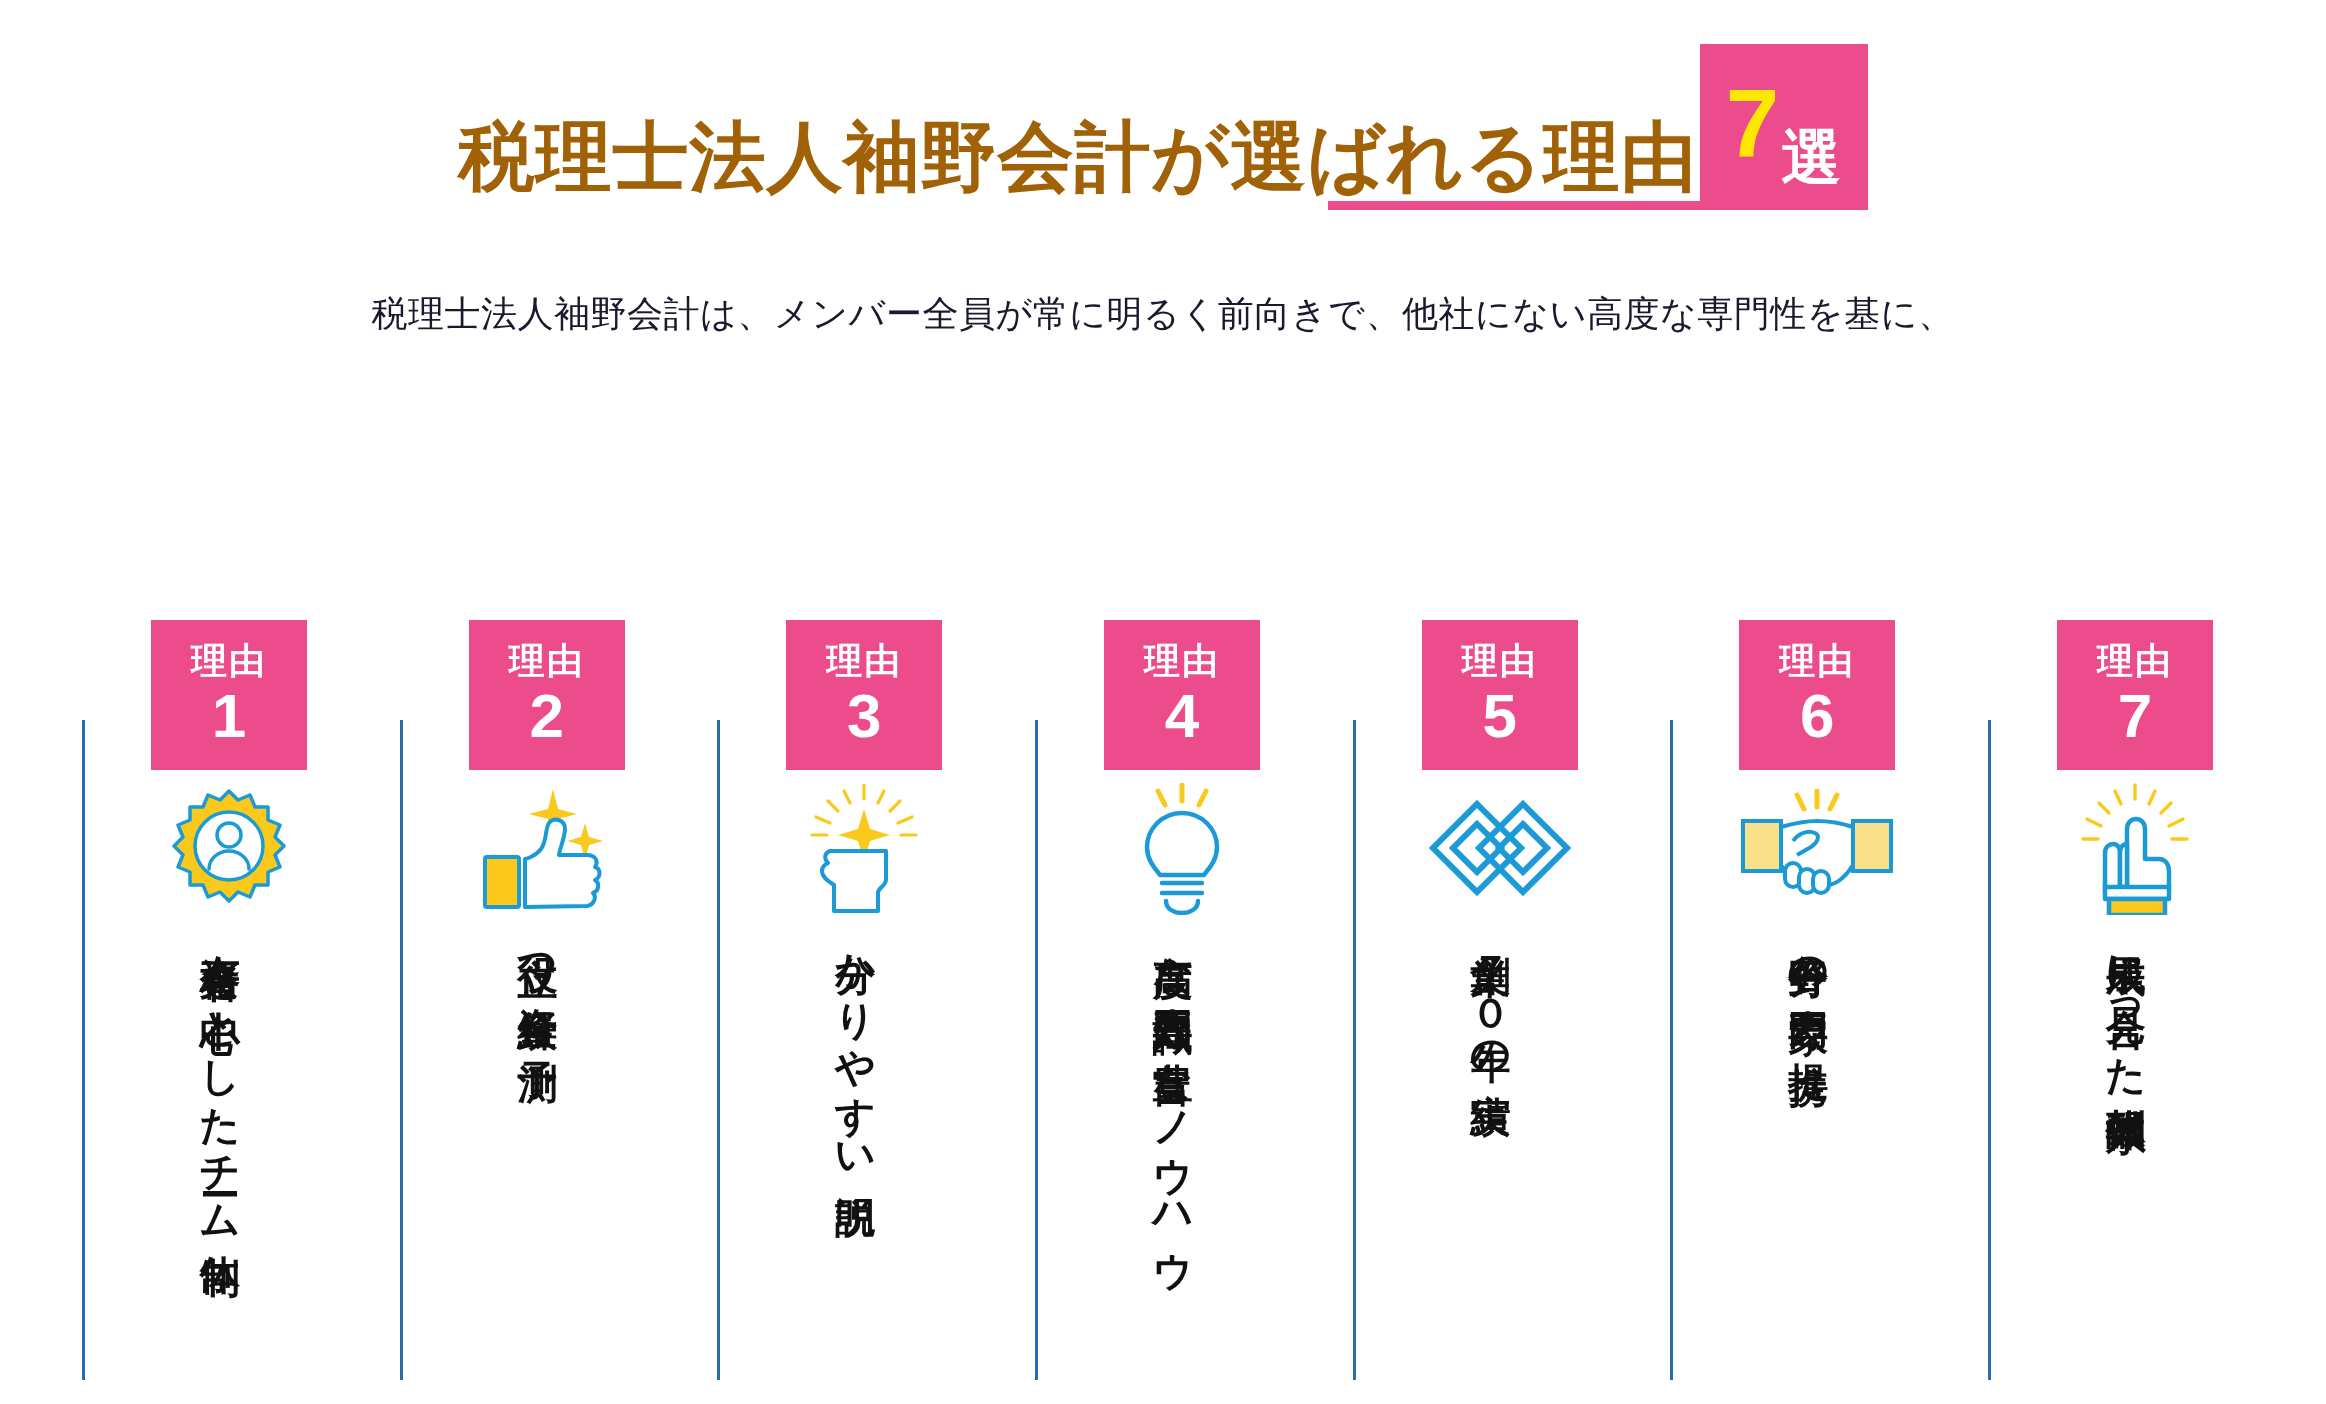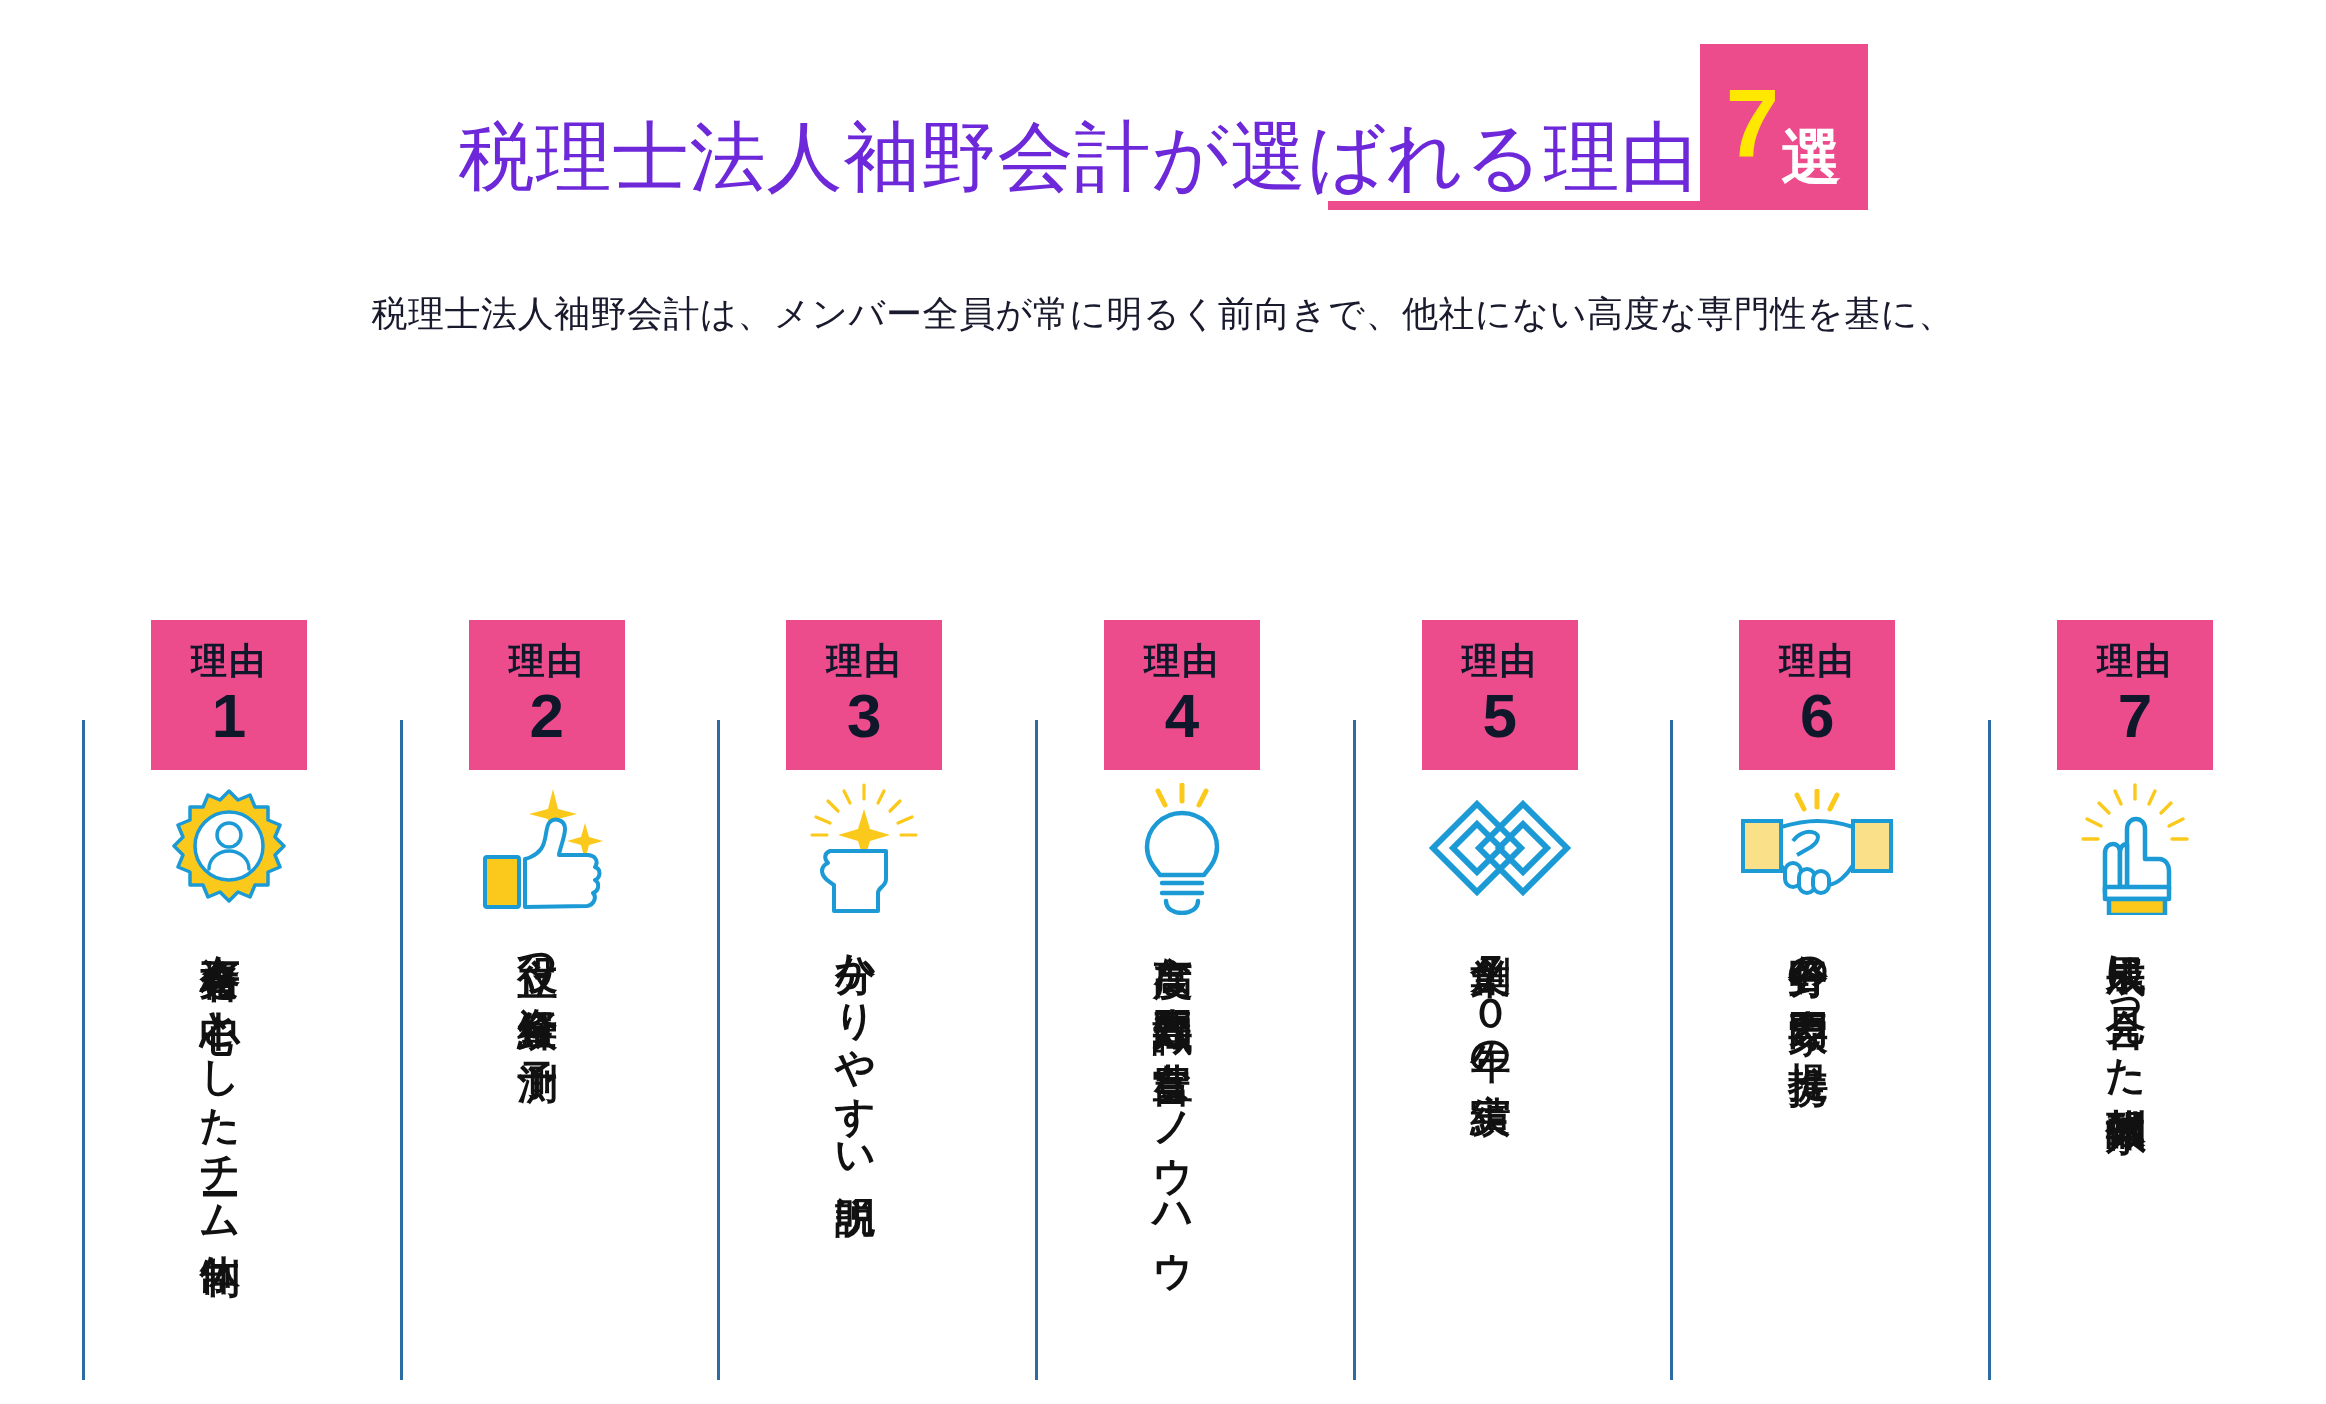--- a/index.html
+++ b/index.html
@@ -33,22 +33,22 @@
 
   .heading-inner {
     position: relative;
     display: flex;
     align-items: flex-end;
   }
 
   .heading-text {
     position: relative;
     font-size: 76px;
-    font-weight: normal;
-    color: #6d28d9;
+    font-weight: bold;
+    color: #a16207;
     letter-spacing: 1px;
     line-height: 1.08;
     white-space: nowrap;
     padding-bottom: 14px;
     z-index: 2;
   }
 
   .heading-underline {
     position: absolute;
     bottom: 2px;
@@ -128,21 +128,21 @@
     top: 100px;
     width: 3px;
     height: 660px;
     background: #2b6ca3;
   }
 
   .card-badge {
     width: 156px;
     height: 150px;
     background: #ec4b8c;
-    color: #0f172a;
+    color: #ffffff;
     display: flex;
     flex-direction: column;
     align-items: center;
     justify-content: center;
     margin-left: 38px;
     line-height: 1;
   }
   .card-badge .riyuu {
     font-size: 36px;
     font-weight: bold;

